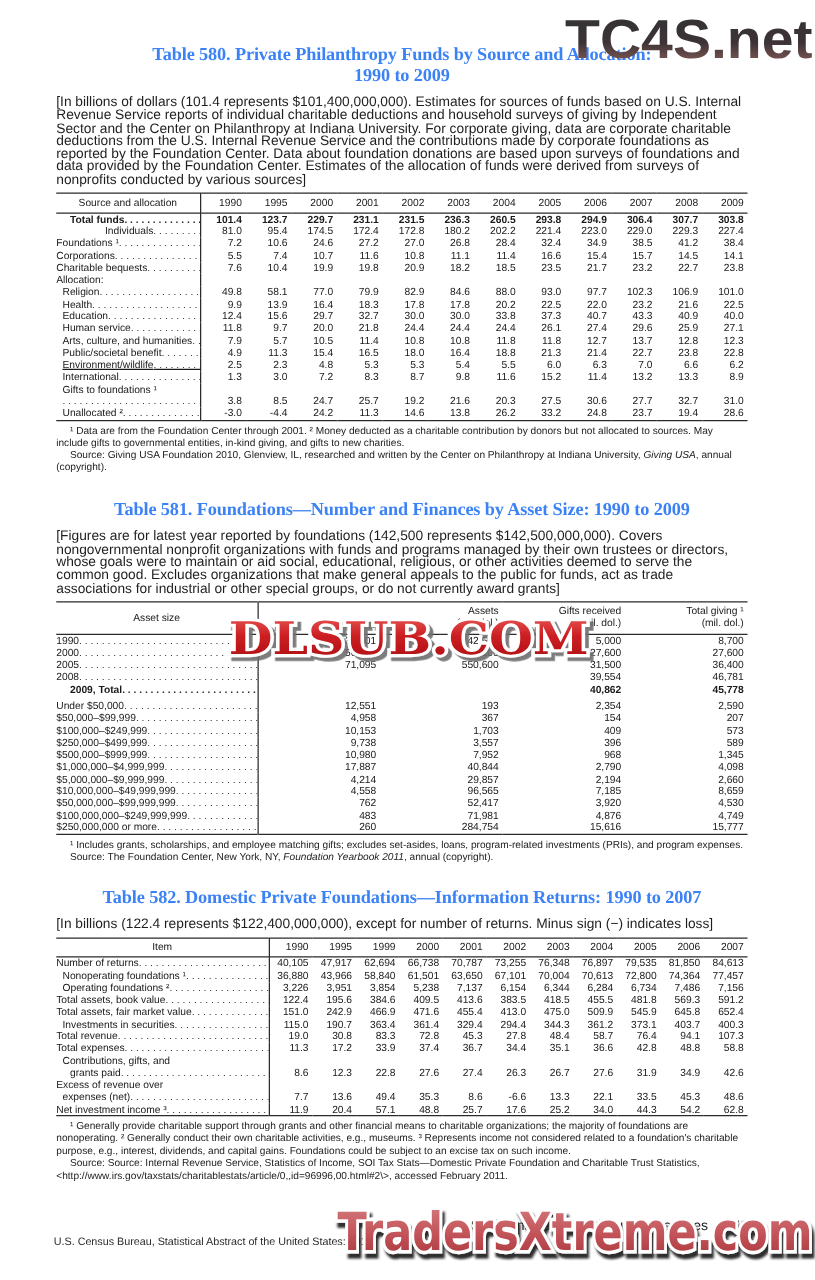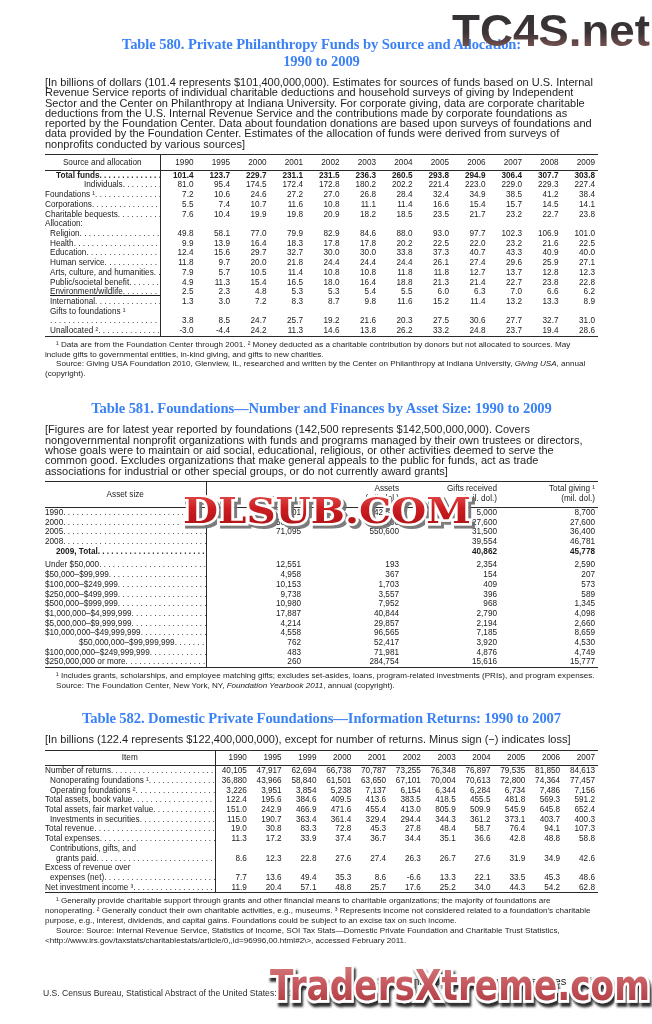--- a/index.html
+++ b/index.html
@@ -594,21 +594,21 @@
                 <span class="dots"></span>
               </div>
             </td>
             <td class="val">4,558</td>
             <td class="val">96,565</td>
             <td class="val">7,185</td>
             <td class="val">8,659</td>
           </tr>
           <tr>
             <td class="lbl lblcol">
-              <div class="lline" style="padding-left: 0px; margin-left: 34px;">
+              <div class="lline" style="padding-left: 0px;">
                 <span class="txt">$50,000,000–$99,999,999</span>
                 <span class="dots"></span>
               </div>
             </td>
             <td class="val">762</td>
             <td class="val">52,417</td>
             <td class="val">3,920</td>
             <td class="val">4,530</td>
           </tr>
           <tr>
@@ -760,21 +760,21 @@
                 <span class="txt">Total assets, fair market value</span>
                 <span class="dots"></span>
               </div>
             </td>
             <td class="val">151.0</td>
             <td class="val">242.9</td>
             <td class="val">466.9</td>
             <td class="val">471.6</td>
             <td class="val">455.4</td>
             <td class="val">413.0</td>
-            <td class="val">805.9</td>
+            <td class="val">475.0</td>
             <td class="val">509.9</td>
             <td class="val">545.9</td>
             <td class="val">645.8</td>
             <td class="val">652.4</td>
           </tr>
           <tr>
             <td class="lbl lblcol">
               <div class="lline" style="padding-left: 5px;">
                 <span class="txt">Investments in securities</span>
                 <span class="dots"></span>

